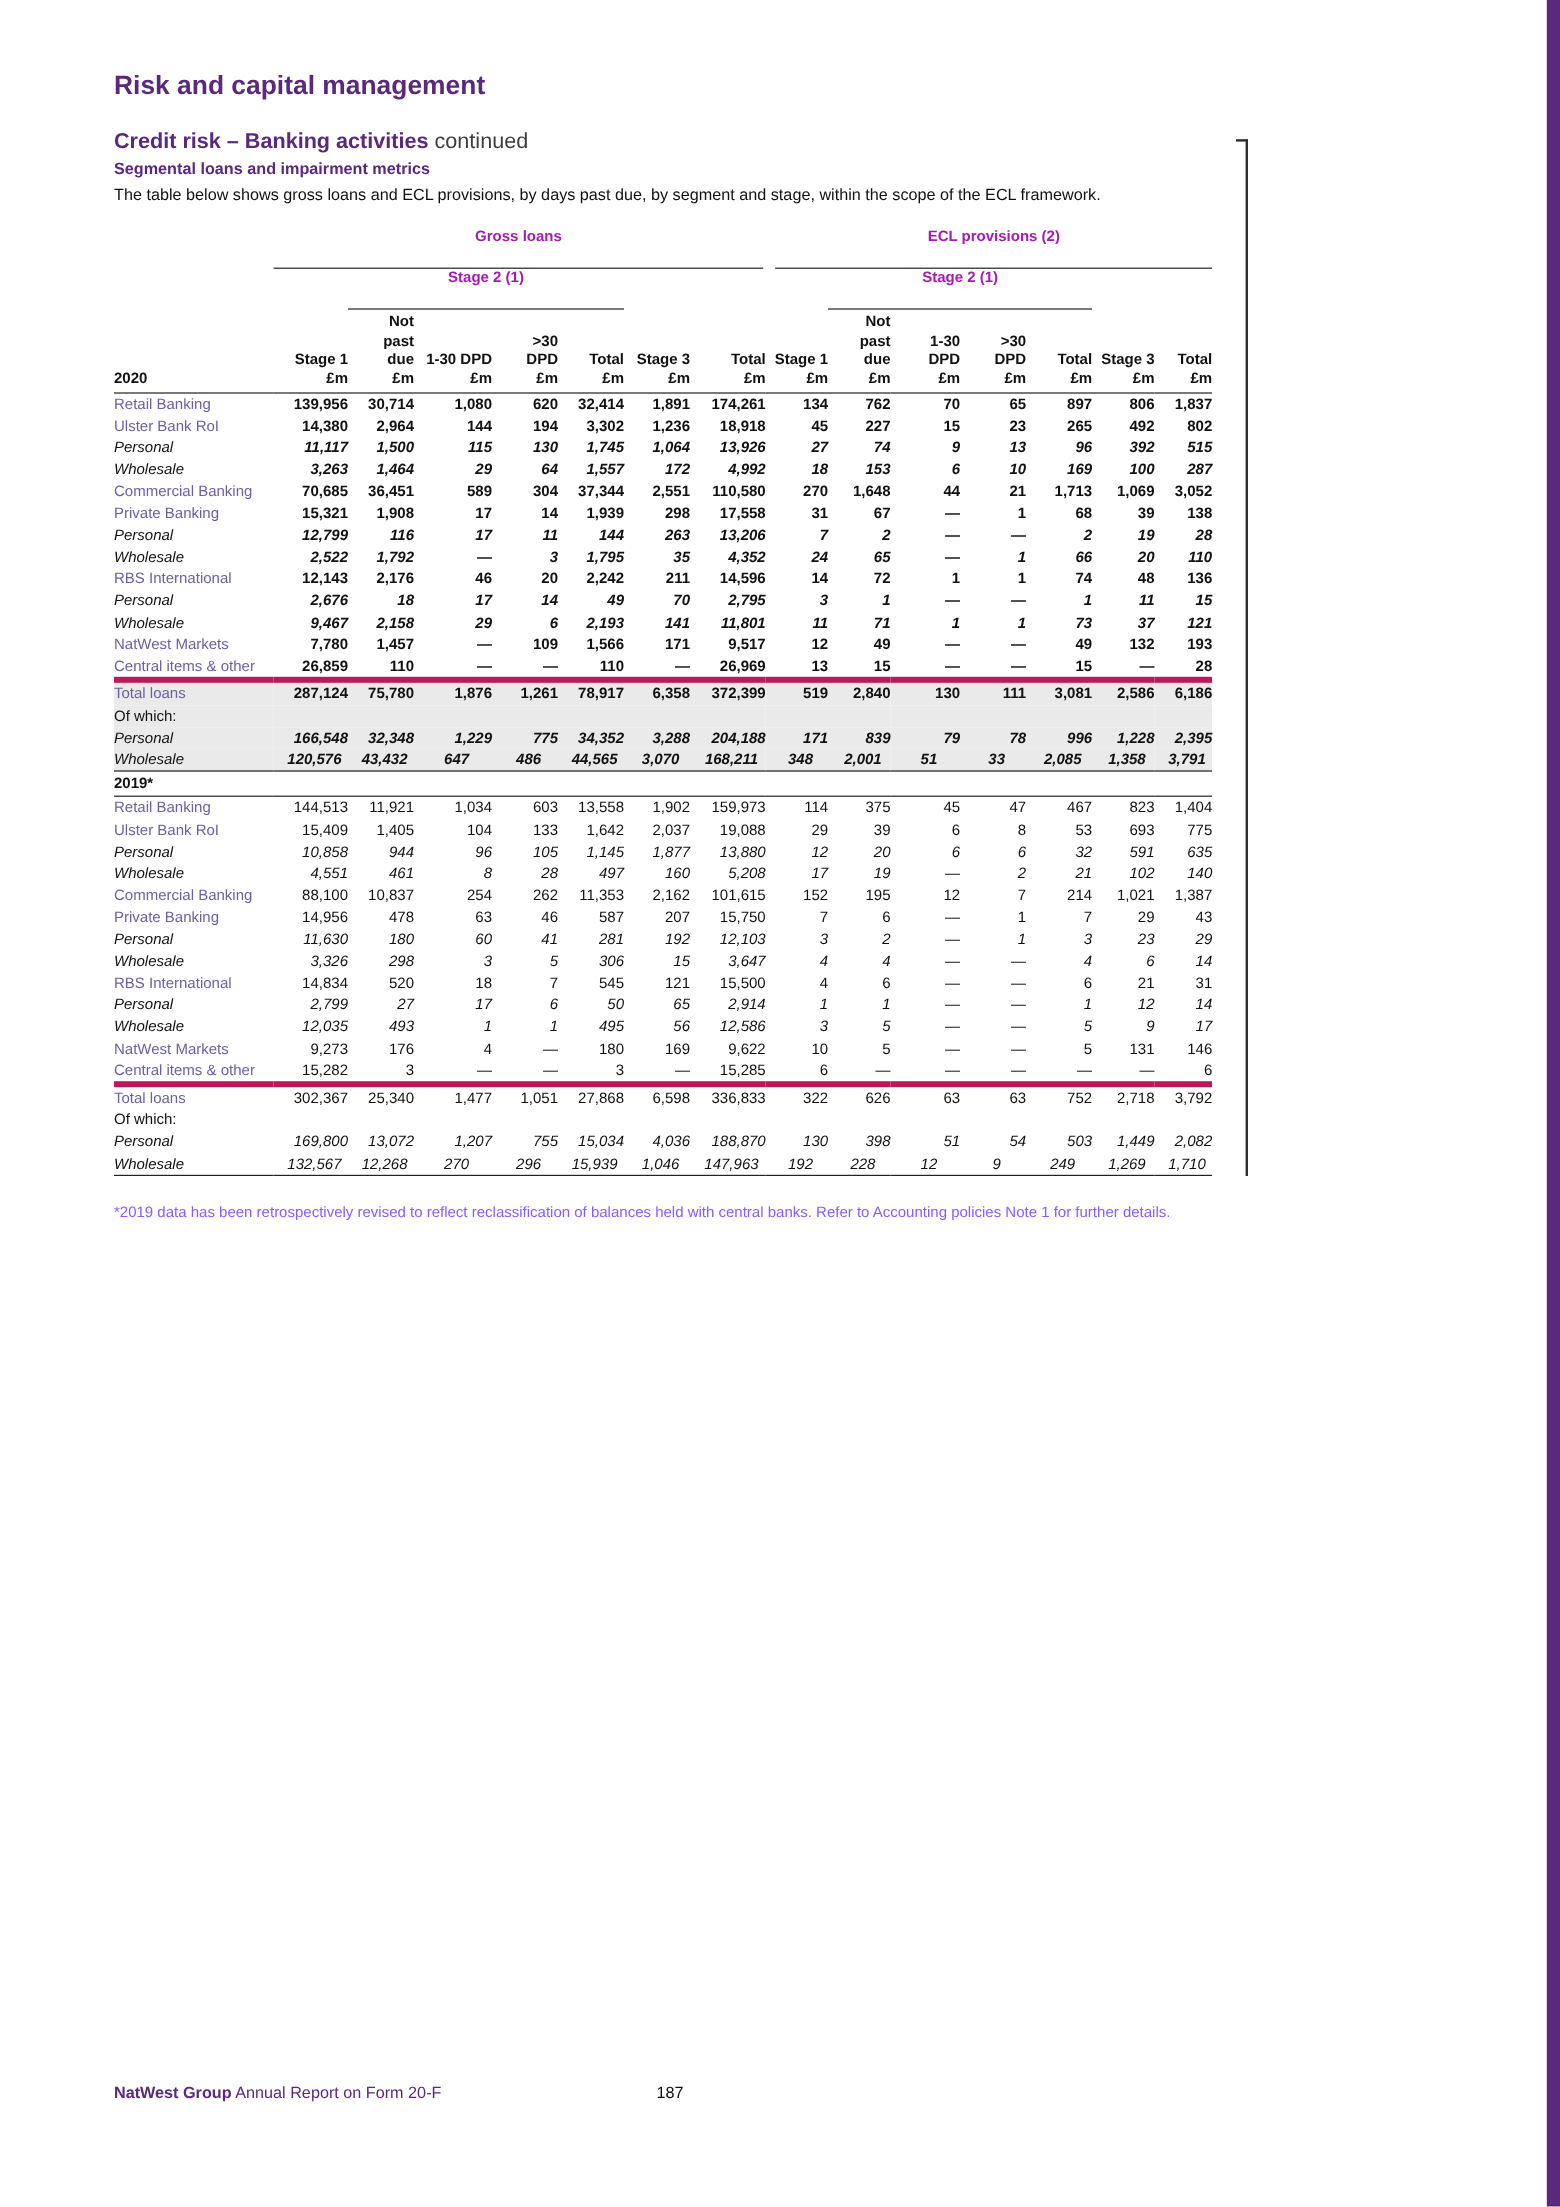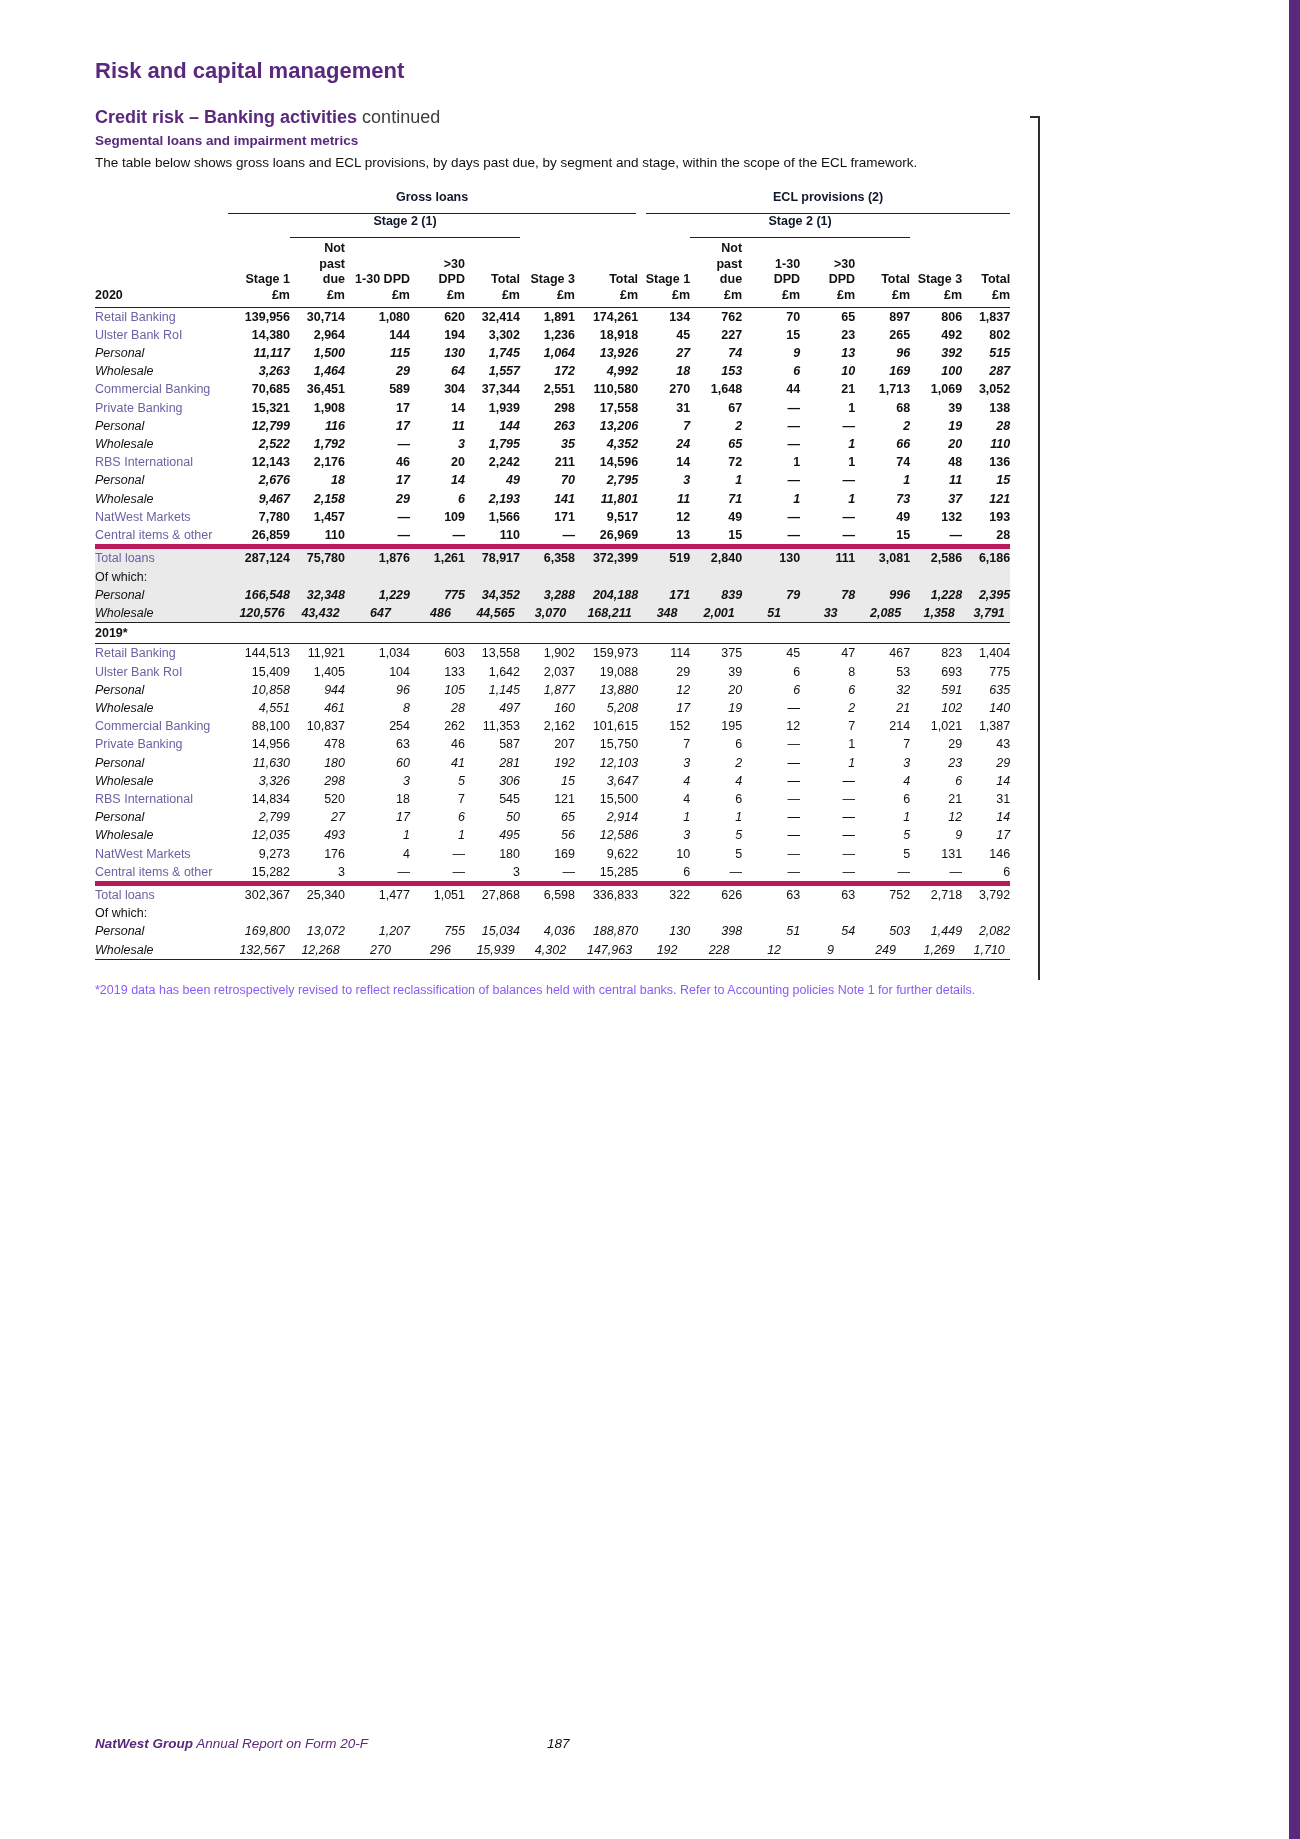--- a/index.html
+++ b/index.html
@@ -57,22 +57,22 @@
     border-collapse: collapse;
     table-layout: fixed;
     width: 915px;
     font-size: 12.5px;
   }
   .metrics th { padding: 0; font-weight: bold; }
   .metrics .grp-line {
     border-bottom: 1px solid #222222;
     text-align: center;
     font-weight: bold;
-    color: #0f172a;
-    padding-bottom: 8px;
+    color: #a21caf;
+    padding-bottom: 18px;
     font-size: 12.5px;
     line-height: 1.2;
   }
   .metrics .gap-left { margin-left: 8px; }
   .metrics .gap-right { margin-right: 2px; }
   tr.colhead-row th {
     vertical-align: bottom;
     border-bottom: 1px solid #222222;
     text-align: right;
     padding: 3px 0 3px 6px;
@@ -114,21 +114,20 @@
   .notes-ref {
     font-size: 13.5px;
     color: #111111;
     margin-top: 28px;
   }
   .footer {
     position: absolute;
     left: 95px; top: 1736px;
     width: 916px;
     font-size: 13.5px;
-    font-style: italic;
   }
   .brand { color: #5a287d; font-weight: bold; }
   .brand-rest { color: #5a287d; font-weight: normal; }
   .pageno {
     position: absolute;
     left: 452px; top: 0;
     color: #111111;
   }
 </style>
 </head>
@@ -815,21 +814,21 @@
             <td class="val">1,449</td>
             <td class="val">2,082</td>
           </tr>
           <tr class="sub rule-bottom">
             <td class="lbl">Wholesale</td>
             <td class="val">132,567</td>
             <td class="val">12,268</td>
             <td class="val">270</td>
             <td class="val">296</td>
             <td class="val">15,939</td>
-            <td class="val">4,302</td>
+            <td class="val">1,046</td>
             <td class="val">147,963</td>
             <td class="val">192</td>
             <td class="val">228</td>
             <td class="val">12</td>
             <td class="val">9</td>
             <td class="val">249</td>
             <td class="val">1,269</td>
             <td class="val">1,710</td>
           </tr>
         </tbody>

